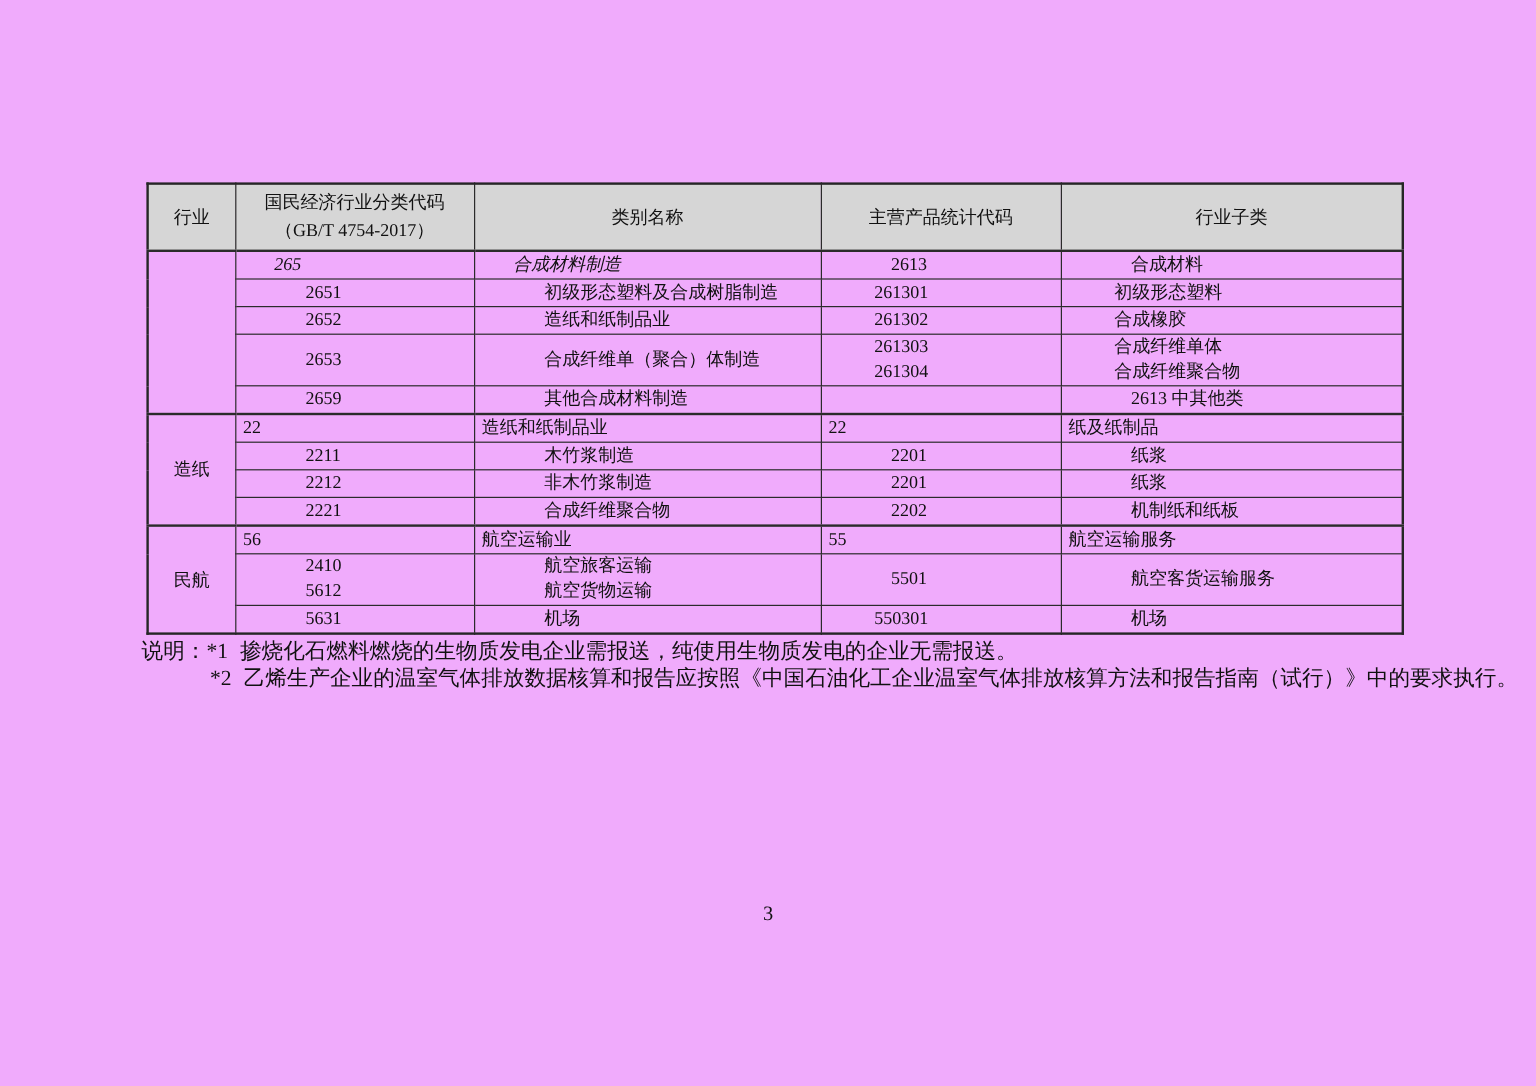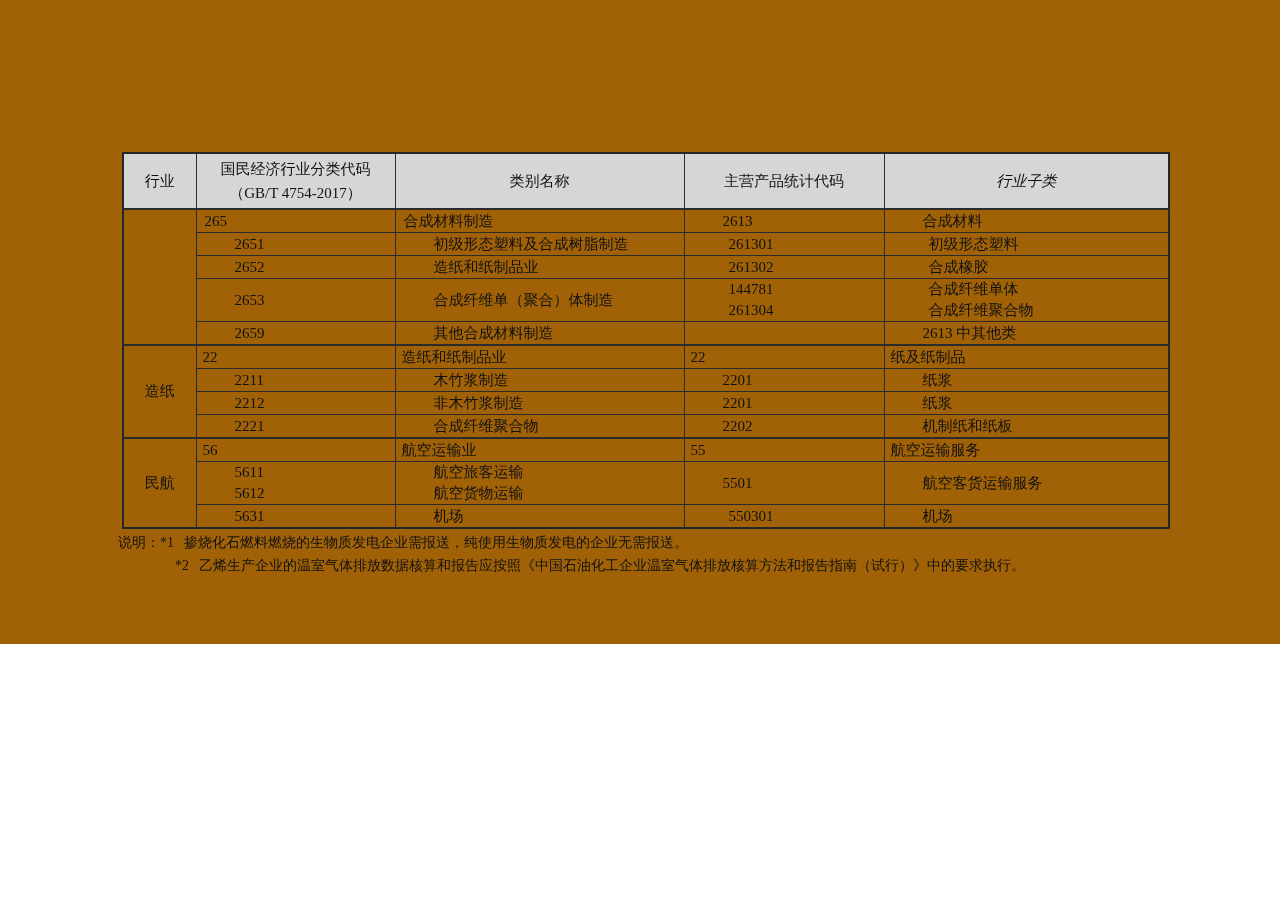--- a/index.html
+++ b/index.html
@@ -1,20 +1,20 @@
 <!DOCTYPE html>
 <html><head>
 <meta charset="utf-8">
 <style>
   html, body { margin: 0; padding: 0; background: #ffffff; }
   .page {
     position: relative;
     width: 1280px;
-    height: 644px;
-    background: #a16207;
+    height: 905px;
+    background: #f0abfc;
     color: #111111;
     font-family: "Liberation Serif", "DejaVu Sans", sans-serif;
     overflow: hidden;
   }
 
   
   table.doc-table {
     position: absolute;
     left: 122px;
     top: 152px;
@@ -38,30 +38,30 @@
   }
   .doc-table thead .hline { line-height: 24px; }
   .doc-table tbody td {
     height: 22px;
     vertical-align: middle;
   }
   tr.section-start td { border-top-width: 2px; }
   .industry-cell { text-align: center; margin-left: 24px; }
   .cell-line { line-height: 21px; white-space: nowrap; }
   .ind-0 { padding-left: 6px; }
-  .ind-h { padding-left: 8px; }
-  .ind-1 { padding-left: 38px; }
+  .ind-h { padding-left: 32px; font-style: italic; }
+  .ind-1 { padding-left: 23px; margin-left: 35px; }
   .ind-2 { padding-left: 44px; }
 
   
   .notes {
     position: absolute;
     left: 118px;
     top: 531px;
-    font-size: 14px;
+    font-size: 18px;
   }
   .note-line { line-height: 23px; white-space: nowrap; }
   .note-line-2 { padding-left: 57px; }
   .note-marker { margin-right: 10px; }
 
   
   .page-number {
     position: absolute;
     top: 752px;
     left: 0;
@@ -85,21 +85,21 @@
     </colgroup>
     <thead>
       <tr>
         <th style="background: rgb(214, 214, 214);">行业</th>
         <th style="background: rgb(214, 214, 214);">
           <div class="hline">国民经济行业分类代码</div>
           <div class="hline">（GB/T 4754-2017）</div>
         </th>
         <th style="background: rgb(214, 214, 214);">类别名称</th>
         <th style="background: rgb(214, 214, 214);">主营产品统计代码</th>
-        <th style="background: rgb(214, 214, 214); font-style: italic;">行业子类</th>
+        <th style="background: rgb(214, 214, 214);">行业子类</th>
       </tr>
     </thead>
     <tbody id="table-body">
         <tr>
           <td rowspan="5" class="industry-cell"></td>
           <td>
             <div class="cell-line ind-h">265</div>
           </td>
           <td>
             <div class="cell-line ind-h">合成材料制造</div>
@@ -140,21 +140,21 @@
           </td>
         </tr>
         <tr>
           <td>
             <div class="cell-line ind-1">2653</div>
           </td>
           <td>
             <div class="cell-line ind-1">合成纤维单（聚合）体制造</div>
           </td>
           <td>
-            <div class="cell-line ind-2">144781</div>
+            <div class="cell-line ind-2">261303</div>
             <div class="cell-line ind-2">261304</div>
           </td>
           <td>
             <div class="cell-line ind-2">合成纤维单体</div>
             <div class="cell-line ind-2">合成纤维聚合物</div>
           </td>
         </tr>
         <tr>
           <td>
             <div class="cell-line ind-1">2659</div>
@@ -234,21 +234,21 @@
           </td>
           <td>
             <div class="cell-line ind-0">55</div>
           </td>
           <td>
             <div class="cell-line ind-0">航空运输服务</div>
           </td>
         </tr>
         <tr>
           <td>
-            <div class="cell-line ind-1">5611</div>
+            <div class="cell-line ind-1">2410</div>
             <div class="cell-line ind-1">5612</div>
           </td>
           <td>
             <div class="cell-line ind-1">航空旅客运输</div>
             <div class="cell-line ind-1">航空货物运输</div>
           </td>
           <td>
             <div class="cell-line ind-1">5501</div>
           </td>
           <td>

